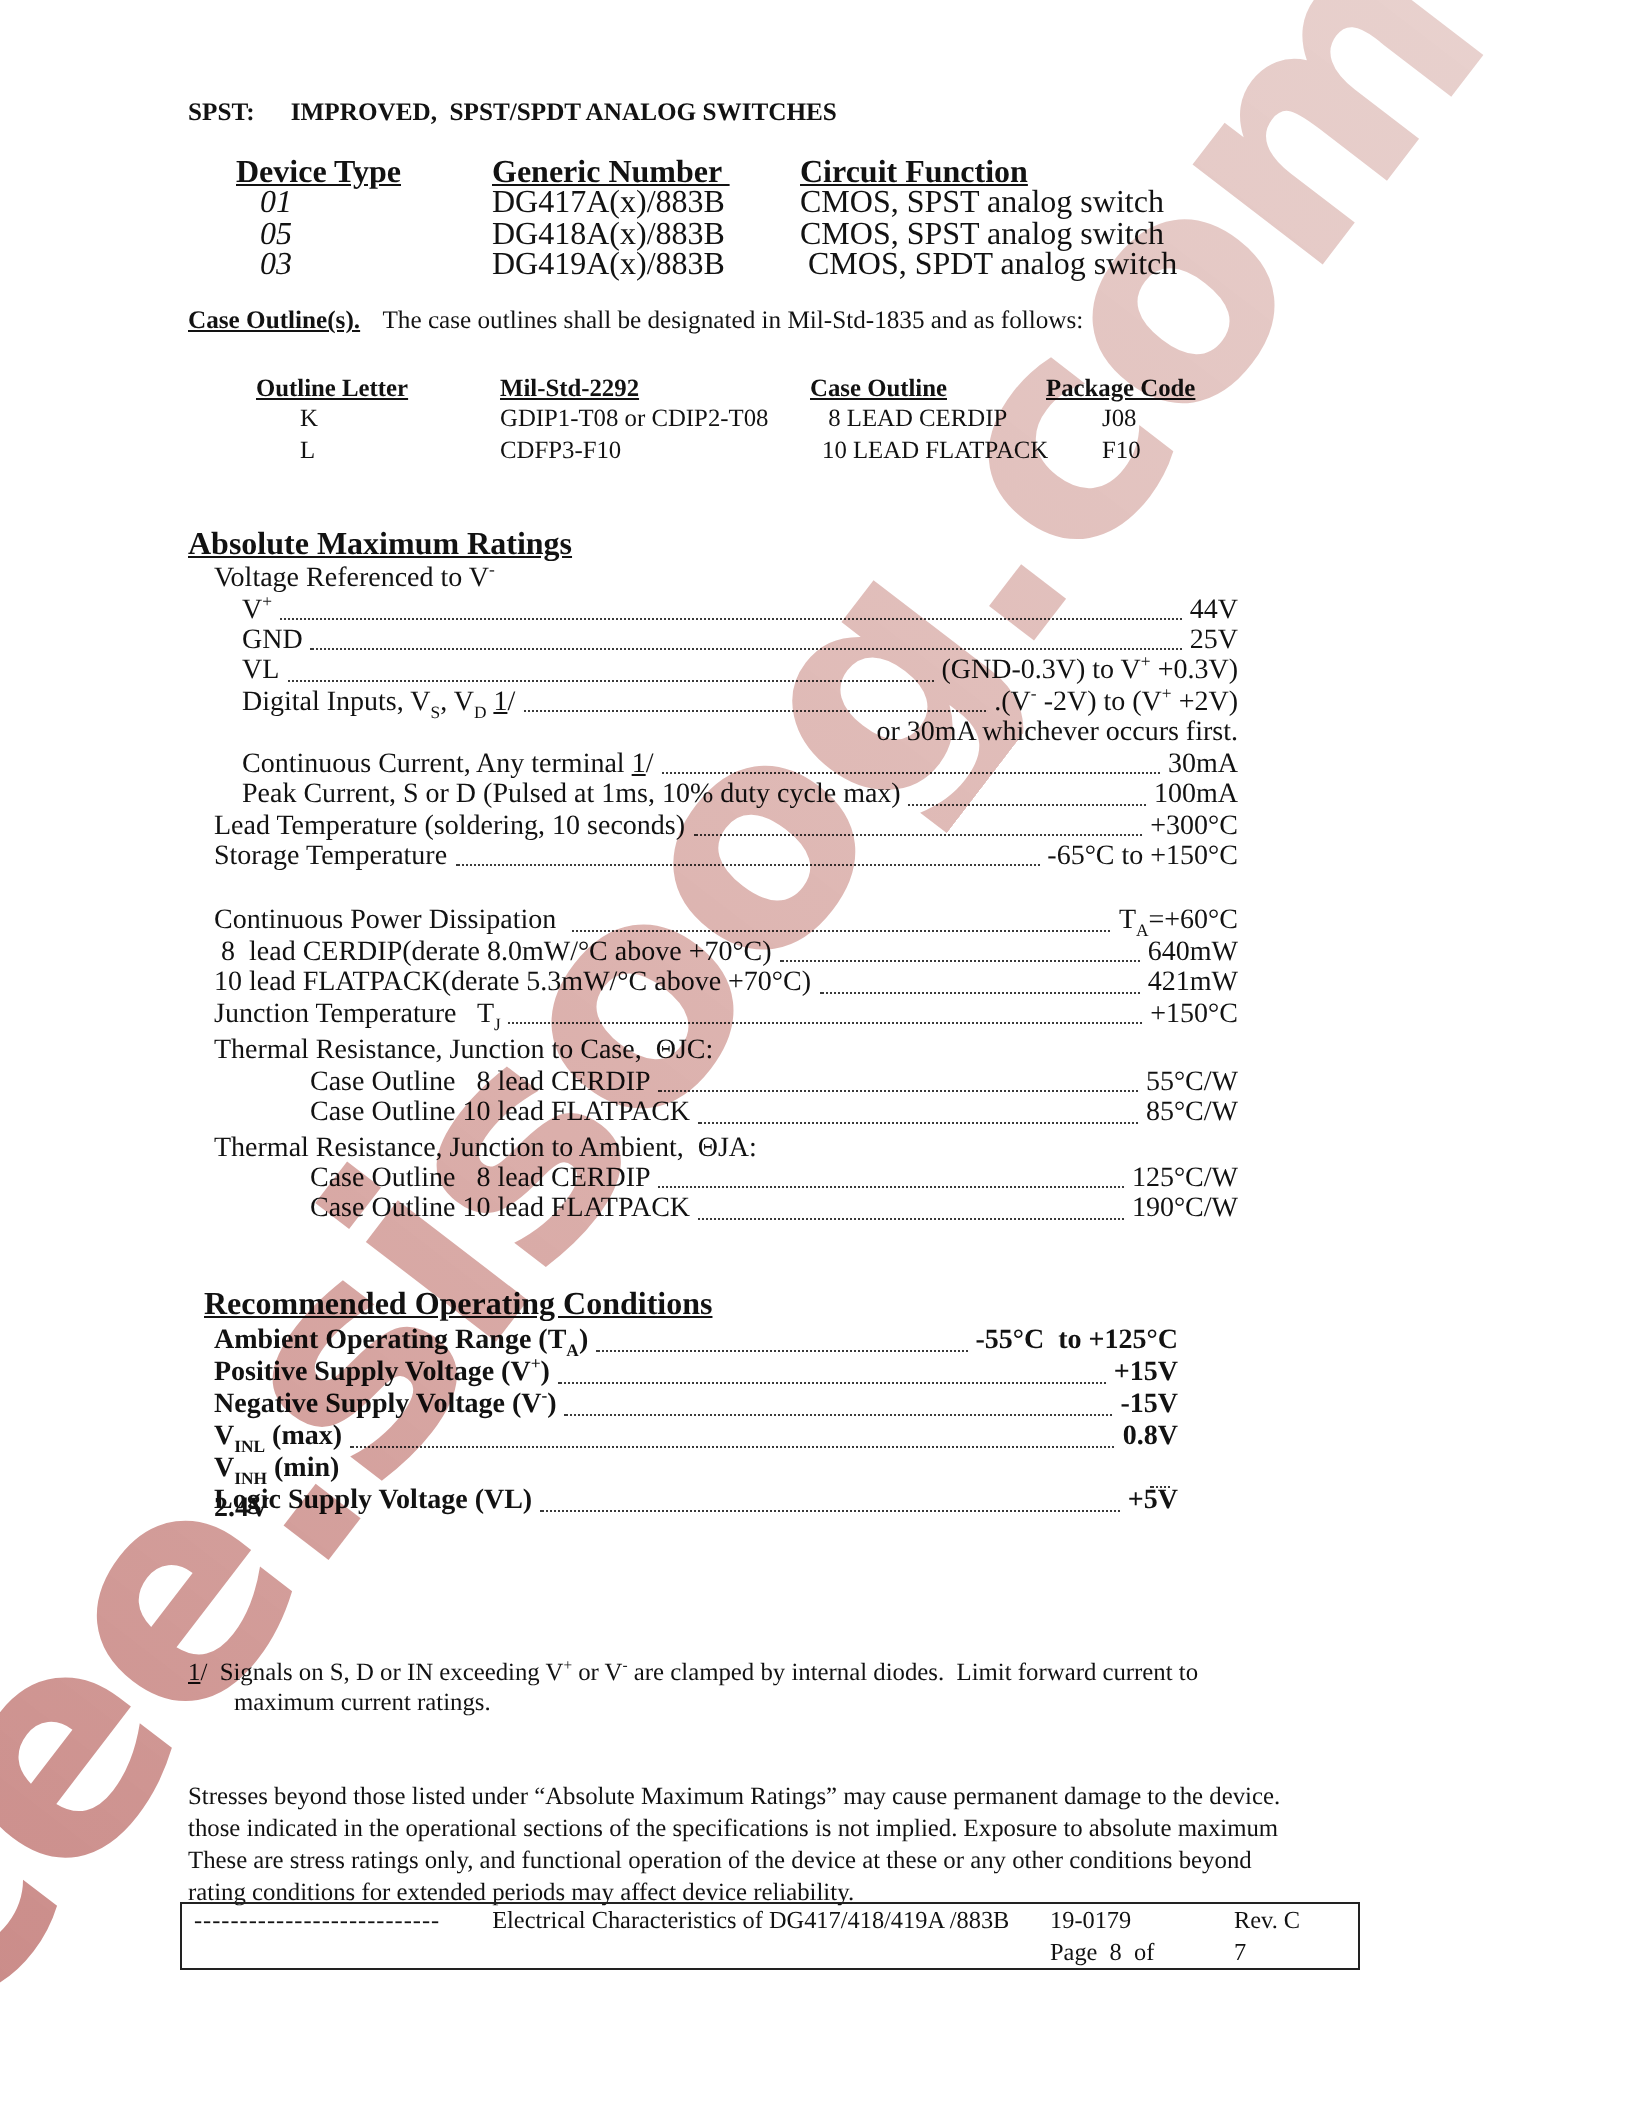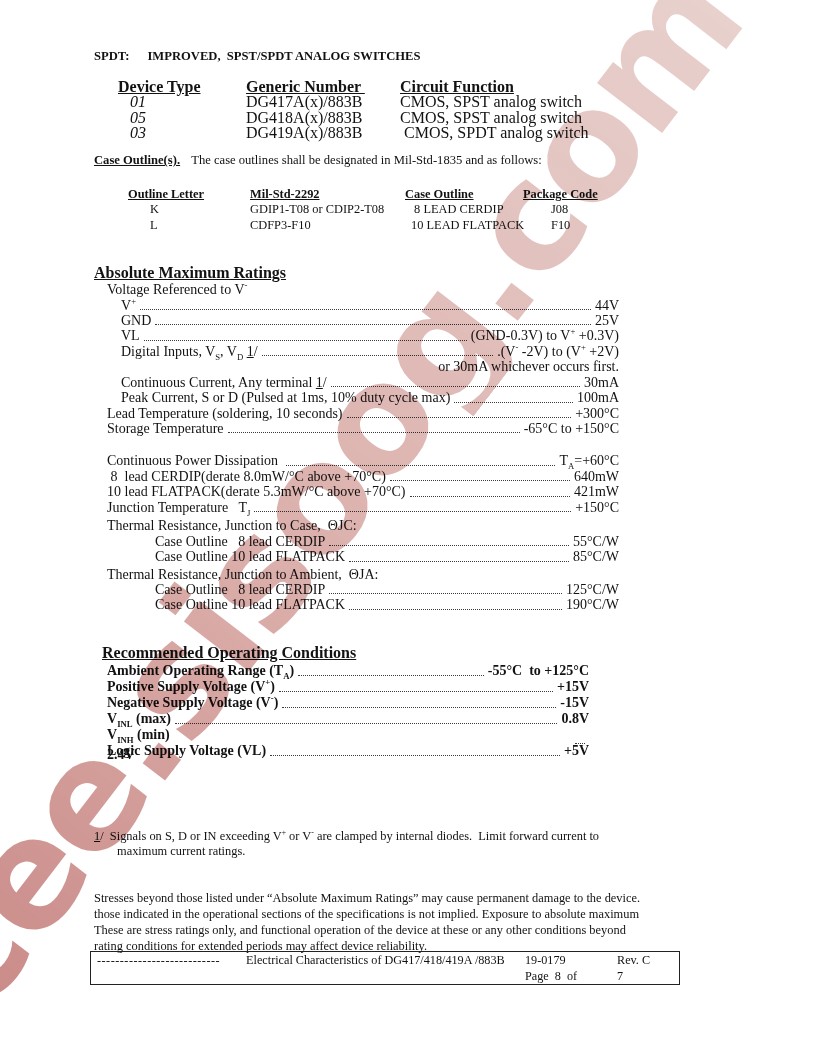--- a/index.html
+++ b/index.html
@@ -78,21 +78,21 @@
   }
 </style>
 </head>
 <body>
 
 <div class="page">
 
   <div class="content">
 
     <div class="scope">
-      <span class="b t1 pre">SPDT:</span>
+      <span class="b t1 pre">SPST:</span>
       <span class="b pre">IMPROVED,  SPST/SPDT ANALOG SWITCHES</span>
     </div>
 
     <div class="devtable">
       <div class="trow hdr">
         <span class="hu pre">Device Type</span>
         <span class="hu pre">Generic Number </span>
         <span class="hu pre">Circuit Function</span>
       </div>
       <div class="trow">

